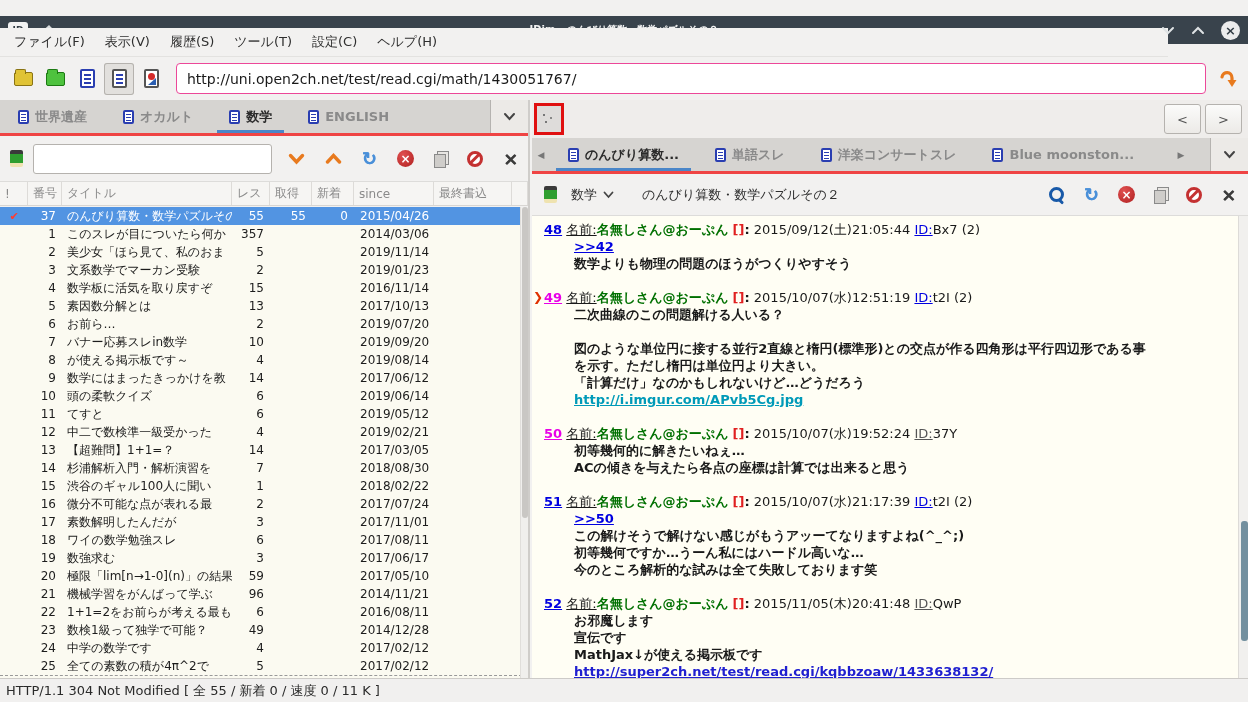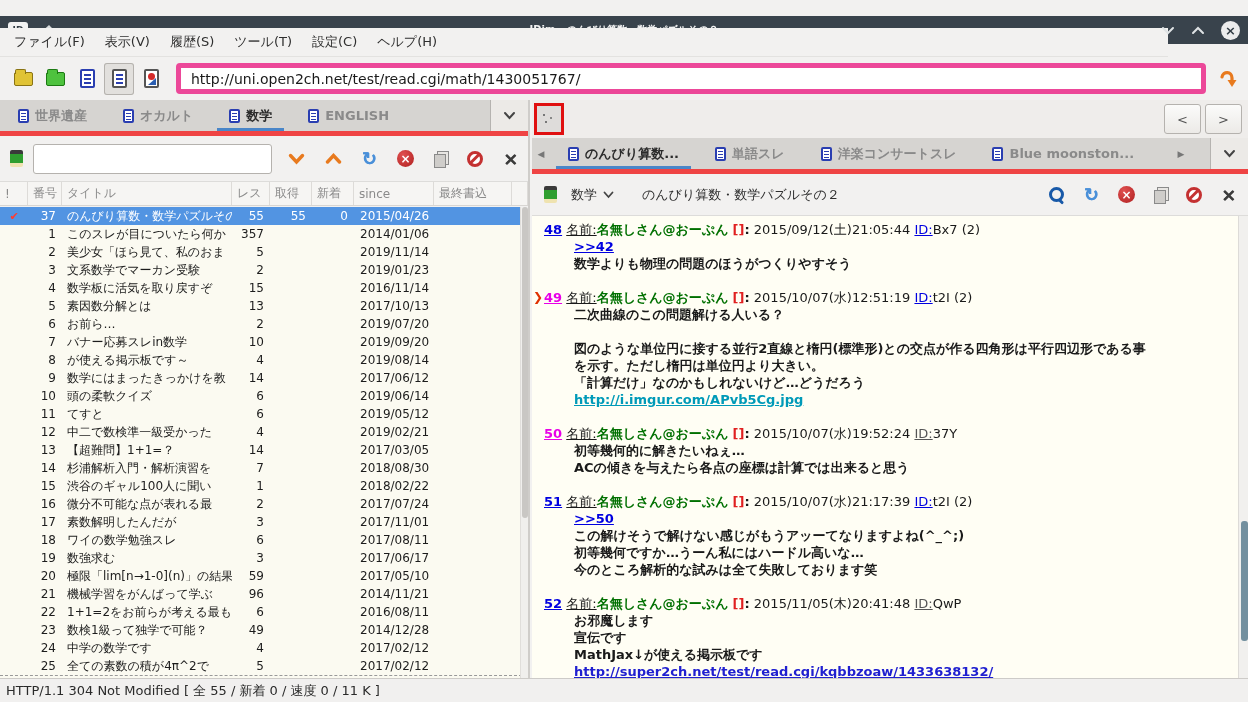--- a/index.html
+++ b/index.html
@@ -24,29 +24,29 @@
   .tbtn.active { background:#e2e0dd; box-shadow:inset 0 0 0 1px #b5b2ae; }
   .tb-folder { width:19px; height:14px; border-radius:2px; position:relative; display:inline-block; }
   .tb-folder::before { content:""; position:absolute; top:-4px; left:0; width:9px; height:4px; border-radius:2px 2px 0 0; background:inherit; border:inherit; border-bottom:none; }
   .f-yellow { background:#e0c335; border:1px solid #8a7414; }
   .f-green { background:#4ec23e; border:1px solid #1c7a12; }
   .tb-doc { width:15px; height:19px; background:#fff; border:2px solid #2a3eb1; border-radius:2px; position:relative; display:inline-block; }
   .tb-doc::before { content:""; position:absolute; left:2px; right:2px; top:3px; height:2px; background:#2a3eb1; box-shadow:0 4px 0 #2a3eb1, 0 8px 0 #2a3eb1; }
   .tb-img { width:15px; height:19px; background:#fff; border:2px solid #555; border-radius:2px; position:relative; display:inline-block; }
   .tb-img::before { content:""; position:absolute; left:2px; top:2px; width:7px; height:7px; border-radius:50%; background:#d42a2a; }
   .tb-img::after { content:""; position:absolute; right:1px; bottom:1px; border-left:8px solid transparent; border-bottom:7px solid #2a5eb1; }
-  .urlbox { flex:1; height:31px; margin:0 10px 0 8px; background:#fff; border:5px solid #ec4899; border-radius:4px; padding:0 10px; font-size:14px; font-family:"DejaVu Sans","Liberation Sans",sans-serif; color:#1a1a1a; }
+  .urlbox { flex:1; height:31px; margin:0 10px 0 8px; background:#fff; border:1px solid #ec4899; border-radius:4px; padding:0 10px; font-size:14px; font-family:"DejaVu Sans","Liberation Sans",sans-serif; color:#1a1a1a; }
 
   
   .main { position:absolute; left:0; top:100px; width:1248px; height:578px; }
   .leftpane { position:absolute; left:0; top:0; width:530px; height:578px; border-right:2px solid #cfcdca; }
   .rightpane { position:absolute; left:532px; top:0; width:716px; height:578px; }
 
   
-  .tabbar { height:36px; background:#d6d4d1; border-bottom:5px solid #ef4444; display:flex; align-items:stretch; position:relative; }
+  .tabbar { height:36px; background:#d6d4d1; border-bottom:3px solid #ef4444; display:flex; align-items:stretch; position:relative; }
   .tab { display:flex; align-items:center; padding:0 18px; color:#8a8a8a; font-weight:bold; font-size:13px; position:relative; }
   .tab.active { color:#2b2b2b; }
   .tab.active::after { content:""; position:absolute; left:6px; right:6px; bottom:0; height:3px; background:#4a86c8; }
   .doc-icon { display:inline-block; width:11px; height:14px; background:#fff; border:2px solid #2a3eb1; border-radius:2px; position:relative; margin-right:6px; flex:none; }
   .doc-icon::before { content:""; position:absolute; left:1px; right:1px; top:2px; height:1px; background:#2a3eb1; box-shadow:0 3px 0 #2a3eb1, 0 6px 0 #2a3eb1; }
   .vbtn { margin-left:auto; width:38px; border-left:1px solid #b5b3b0; background:#eceae7; display:flex; align-items:center; justify-content:center; }
   .tab-scroll { width:18px; display:flex; align-items:center; justify-content:center; color:#777; font-size:9px; }
 
   
   .lfilter { height:46px; background:#f2f1f0; display:flex; align-items:center; padding:0 10px; border-bottom:1px solid #dddcda; }
@@ -249,21 +249,21 @@
           <div class="c-since"></div>
           <div></div>
         </div>
         <div class="row">
           <div class="c-mark"></div>
           <div class="c-num">1</div>
           <div class="c-title">このスレが目についたら何か</div>
           <div class="c-res">357</div>
           <div class="c-got"></div>
           <div class="c-new"></div>
-          <div class="c-since">2014/01/06</div>
+          <div class="c-since">2014/03/06</div>
           <div class="c-since"></div>
           <div></div>
         </div>
         <div class="row">
           <div class="c-mark"></div>
           <div class="c-num">2</div>
           <div class="c-title">美少女「ほら見て、私のおま</div>
           <div class="c-res">5</div>
           <div class="c-got"></div>
           <div class="c-new"></div>

